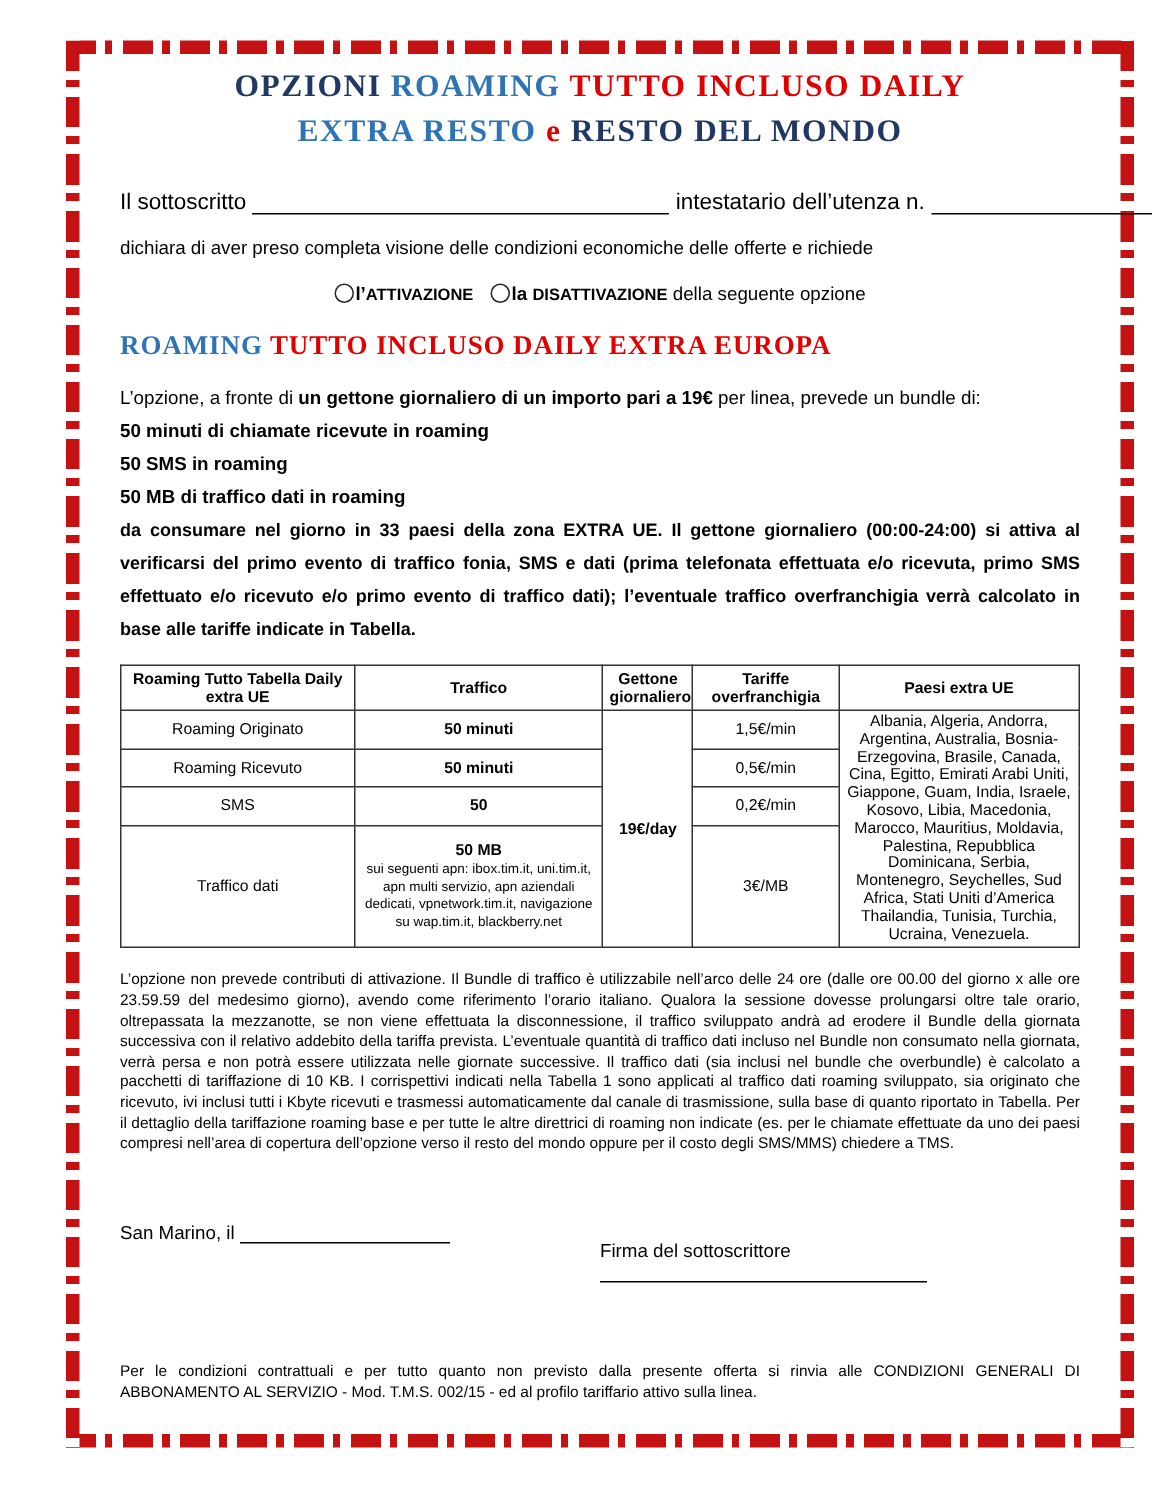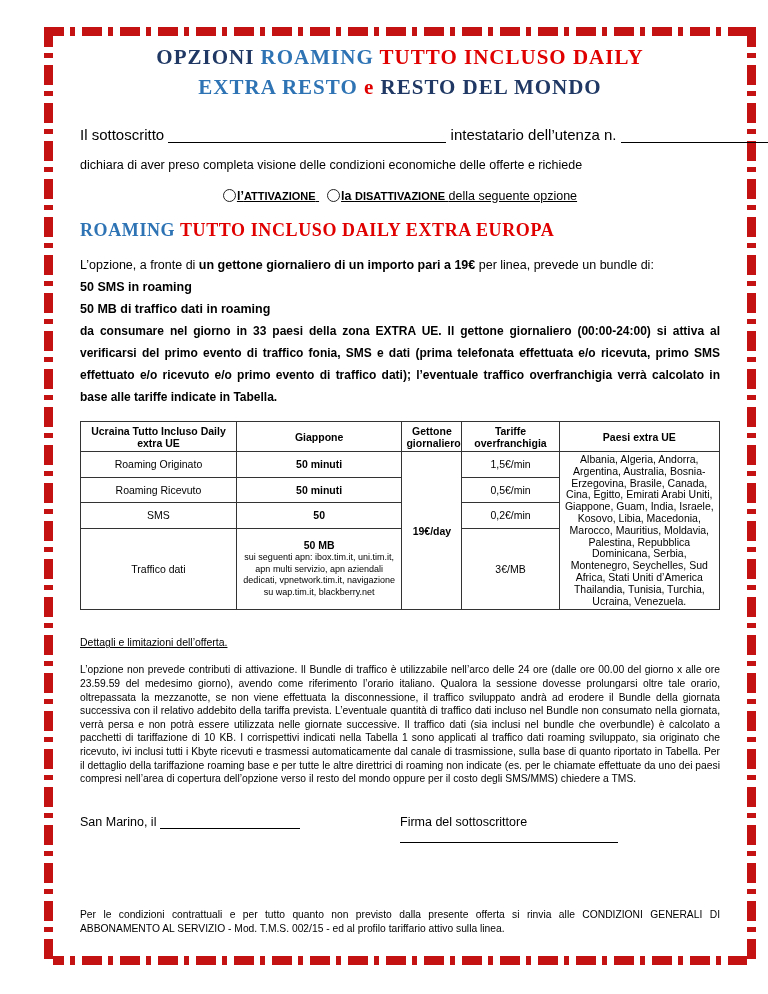--- a/index.html
+++ b/index.html
@@ -26,21 +26,21 @@
           font-size:21px; line-height:30px; letter-spacing:1px; }
   .navy{ color:#1f3864; } .blue{ color:#2e74b5; } .red{ color:#e00000; }
 
   .formline{ margin-top:24px; font-size:15px; white-space:nowrap; }
   .blank{ display:inline-block; border-bottom:1px solid #000; height:13px; vertical-align:bottom; }
   .blank-1{ width:278px; } .blank-2{ width:168px; }
   .blank-place{ width:140px; } .blank-sign{ width:218px; }
 
   .dichiara{ margin-top:15px; font-size:12.5px; }
 
-  .radio-row{ margin-top:17px; text-align:center; font-size:12.5px;text-decoration:underline; }
+  .radio-row{ margin-top:17px; text-align:center; font-size:12.5px; }
   .radio{ display:inline-block; width:13px; height:13px; border:1.6px solid #222;
           border-radius:50%; vertical-align:-2px; margin-right:1px; background:#fff; }
   .caps{ font-weight:bold; font-size:11px; }
   .rad-prefix{ font-weight:bold; }
 
   .heading{ margin-top:17px; font-family:"Liberation Serif", serif; font-weight:bold;
             font-size:18px; letter-spacing:0.6px; }
 
   .intro{ margin-top:14px; font-size:12.5px; line-height:21px; }
   .b{ font-weight:bold; }
@@ -55,21 +55,21 @@
   td.svc{ height:20px; }
   td.val{ font-weight:bold; }
   .apn-sub{ font-weight:normal; font-size:9px; line-height:11.5px; display:block; margin-top:1px; }
   td.countries{ font-size:9.3px; line-height:11.8px; padding:3px 6px; }
   td.gettone{ font-weight:bold; }
 
   .details-title{ margin-top:26px; font-size:10.5px; text-decoration:underline; }
   .details-text{ margin-top:15px; font-size:10.3px; line-height:13.6px; text-align:justify; }
 
   .sign-row{ position:absolute; left:64px; right:64px; top:815px; font-size:12.5px; }
-  .sign-firma{ position:absolute; left:320px; top:0; }
+  .sign-firma{ position:absolute; left:320px; top:12px; }
 
   .footer{ position:absolute; left:64px; right:64px; top:908px;
            font-size:10.3px; line-height:13.5px; text-align:justify; }
 </style>
 </head>
 <body>
 
 <div class="page">
 
   <div class="frame-top"></div>
@@ -97,38 +97,39 @@
       <span class="radio"></span><span class="rad-prefix">l’</span><span class="caps">ATTIVAZIONE</span>
       <span class="radio" style="margin-left:8px"></span><span class="rad-prefix">la </span><span class="caps">DISATTIVAZIONE</span>
       <span>della seguente opzione</span>
     </div>
 
     <div class="heading"><span class="blue">ROAMING </span><span class="red">TUTTO INCLUSO DAILY EXTRA EUROPA</span></div>
 
     <div class="intro"><span>L’opzione, a fronte di </span><span class="b">un gettone giornaliero di un importo pari a 19€</span><span> per linea, prevede un bundle di:</span></div>
 
     <div class="bundle">
+      <p>50 minuti di chiamate ricevute in roaming</p>
       <p>50 SMS in roaming</p>
       <p>50 MB di traffico dati in roaming</p>
     </div>
 
     <div class="usage">da consumare nel giorno in 33 paesi della zona EXTRA UE. Il gettone giornaliero (00:00-24:00) si attiva al verificarsi del primo evento di traffico fonia, SMS e dati (prima telefonata effettuata e/o ricevuta, primo SMS effettuato e/o ricevuto e/o primo evento di traffico dati); l’eventuale traffico overfranchigia verrà calcolato in base alle tariffe indicate in Tabella.</div>
 
     <table class="tariff">
       <colgroup>
         <col class="c1">
           <col class="c2">
           <col class="c3">
           <col class="c4">
           <col class="c5">
       </colgroup>
       <thead>
         <tr>
-          <th>Ucraina Tutto Incluso Daily extra UE</th>
-          <th>Giappone</th>
+          <th>Roaming Tutto Tabella Daily extra UE</th>
+          <th>Traffico</th>
           <th>Gettone giornaliero</th>
           <th>Tariffe overfranchigia</th>
           <th>Paesi extra UE</th>
         </tr>
       </thead>
       <tbody>
         <tr>
           <td class="svc">Roaming Originato</td>
           <td class="val">50 minuti</td>
           <td class="gettone" rowspan="4">19€/day</td>
@@ -149,21 +150,20 @@
           <td class="svc">Traffico dati</td>
           <td class="val">
             <span>50 MB</span>
             <span class="apn-sub">sui seguenti apn: ibox.tim.it, uni.tim.it, apn multi servizio, apn aziendali dedicati, vpnetwork.tim.it, navigazione su wap.tim.it, blackberry.net</span>
           </td>
           <td>3€/MB</td>
         </tr>
       </tbody>
     </table>
 
-    <div class="details-title">Dettagli e limitazioni dell’offerta.</div>
     <div class="details-text">L’opzione non prevede contributi di attivazione. Il Bundle di traffico è utilizzabile nell’arco delle 24 ore (dalle ore 00.00 del giorno x alle ore 23.59.59 del medesimo giorno), avendo come riferimento l’orario italiano. Qualora la sessione dovesse prolungarsi oltre tale orario, oltrepassata la mezzanotte, se non viene effettuata la disconnessione, il traffico sviluppato andrà ad erodere il Bundle della giornata successiva con il relativo addebito della tariffa prevista. L’eventuale quantità di traffico dati incluso nel Bundle non consumato nella giornata, verrà persa e non potrà essere utilizzata nelle giornate successive. Il traffico dati (sia inclusi nel bundle che overbundle) è calcolato a pacchetti di tariffazione di 10 KB. I corrispettivi indicati nella Tabella 1 sono applicati al traffico dati roaming sviluppato, sia originato che ricevuto, ivi inclusi tutti i Kbyte ricevuti e trasmessi automaticamente dal canale di trasmissione, sulla base di quanto riportato in Tabella. Per il dettaglio della tariffazione roaming base e per tutte le altre direttrici di roaming non indicate (es. per le chiamate effettuate da uno dei paesi compresi nell’area di copertura dell’opzione verso il resto del mondo oppure per il costo degli SMS/MMS) chiedere a TMS.</div>
 
   </div>
 
   <div class="sign-row">
     <span>San Marino, il</span>
     <span class="blank blank-place"></span>
     <span class="sign-firma">
       <span>Firma del sottoscrittore</span>
       <span class="blank blank-sign"></span>

